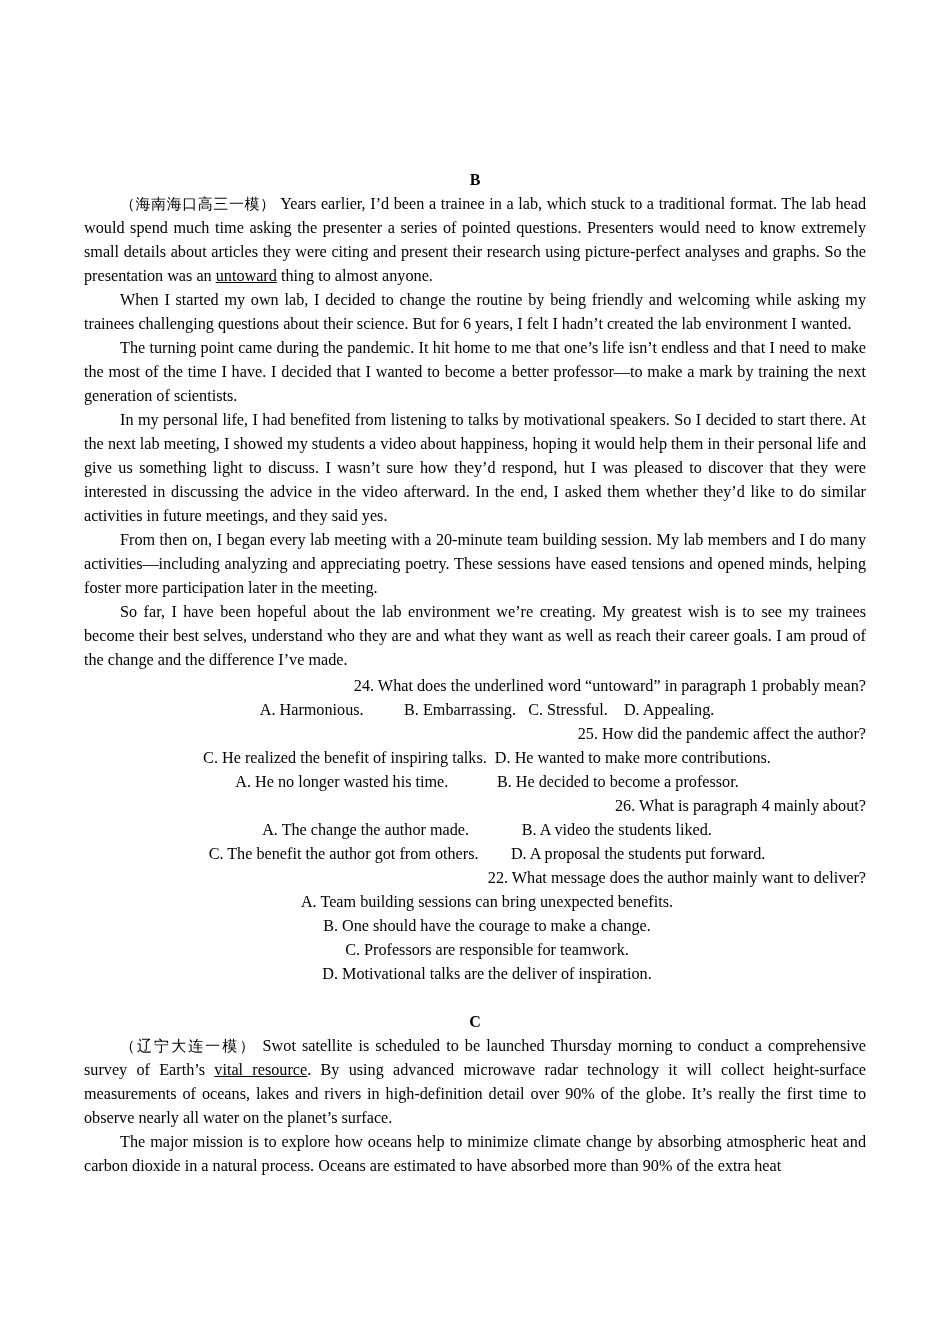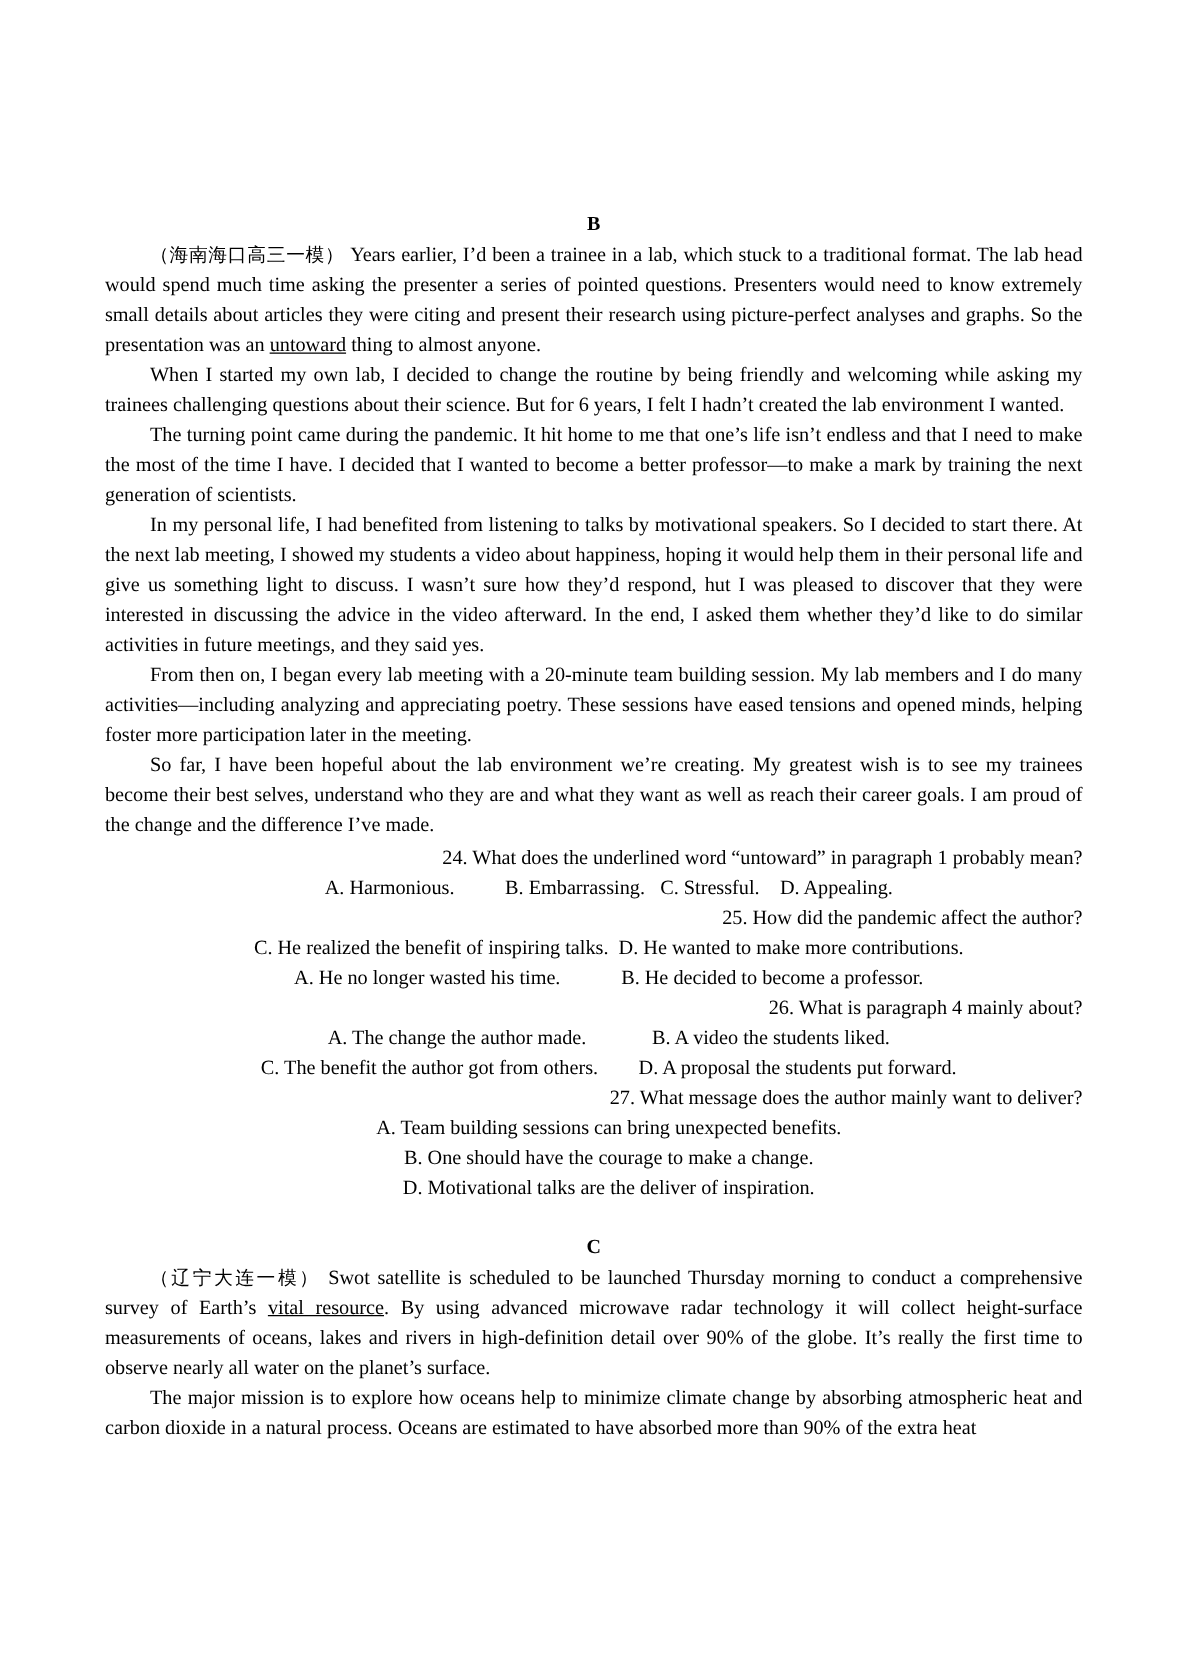--- a/index.html
+++ b/index.html
@@ -103,23 +103,24 @@
         <p class="opt-line">A. He no longer wasted his time.            B. He decided to become a professor.</p>
       </div>
 
       <div>
         <p class="q-line">26. What is paragraph 4 mainly about?</p>
         <p class="opt-line">A. The change the author made.             B. A video the students liked.</p>
         <p class="opt-line">C. The benefit the author got from others.        D. A proposal the students put forward.</p>
       </div>
 
       <div>
-        <p class="q-line">27. What message does the author mainly want to deliver?</p>
+        <p class="q-line">22. What message does the author mainly want to deliver?</p>
         <p class="opt-line">A. Team building sessions can bring unexpected benefits.</p>
         <p class="opt-line">B. One should have the courage to make a change.</p>
+        <p class="opt-line">C. Professors are responsible for teamwork.</p>
         <p class="opt-line">D. Motivational talks are the deliver of inspiration.</p>
       </div>
 
     </div>
 
     <div class="gap-block"></div>
 
     <div>
       <div class="section-header">C</div>
 

